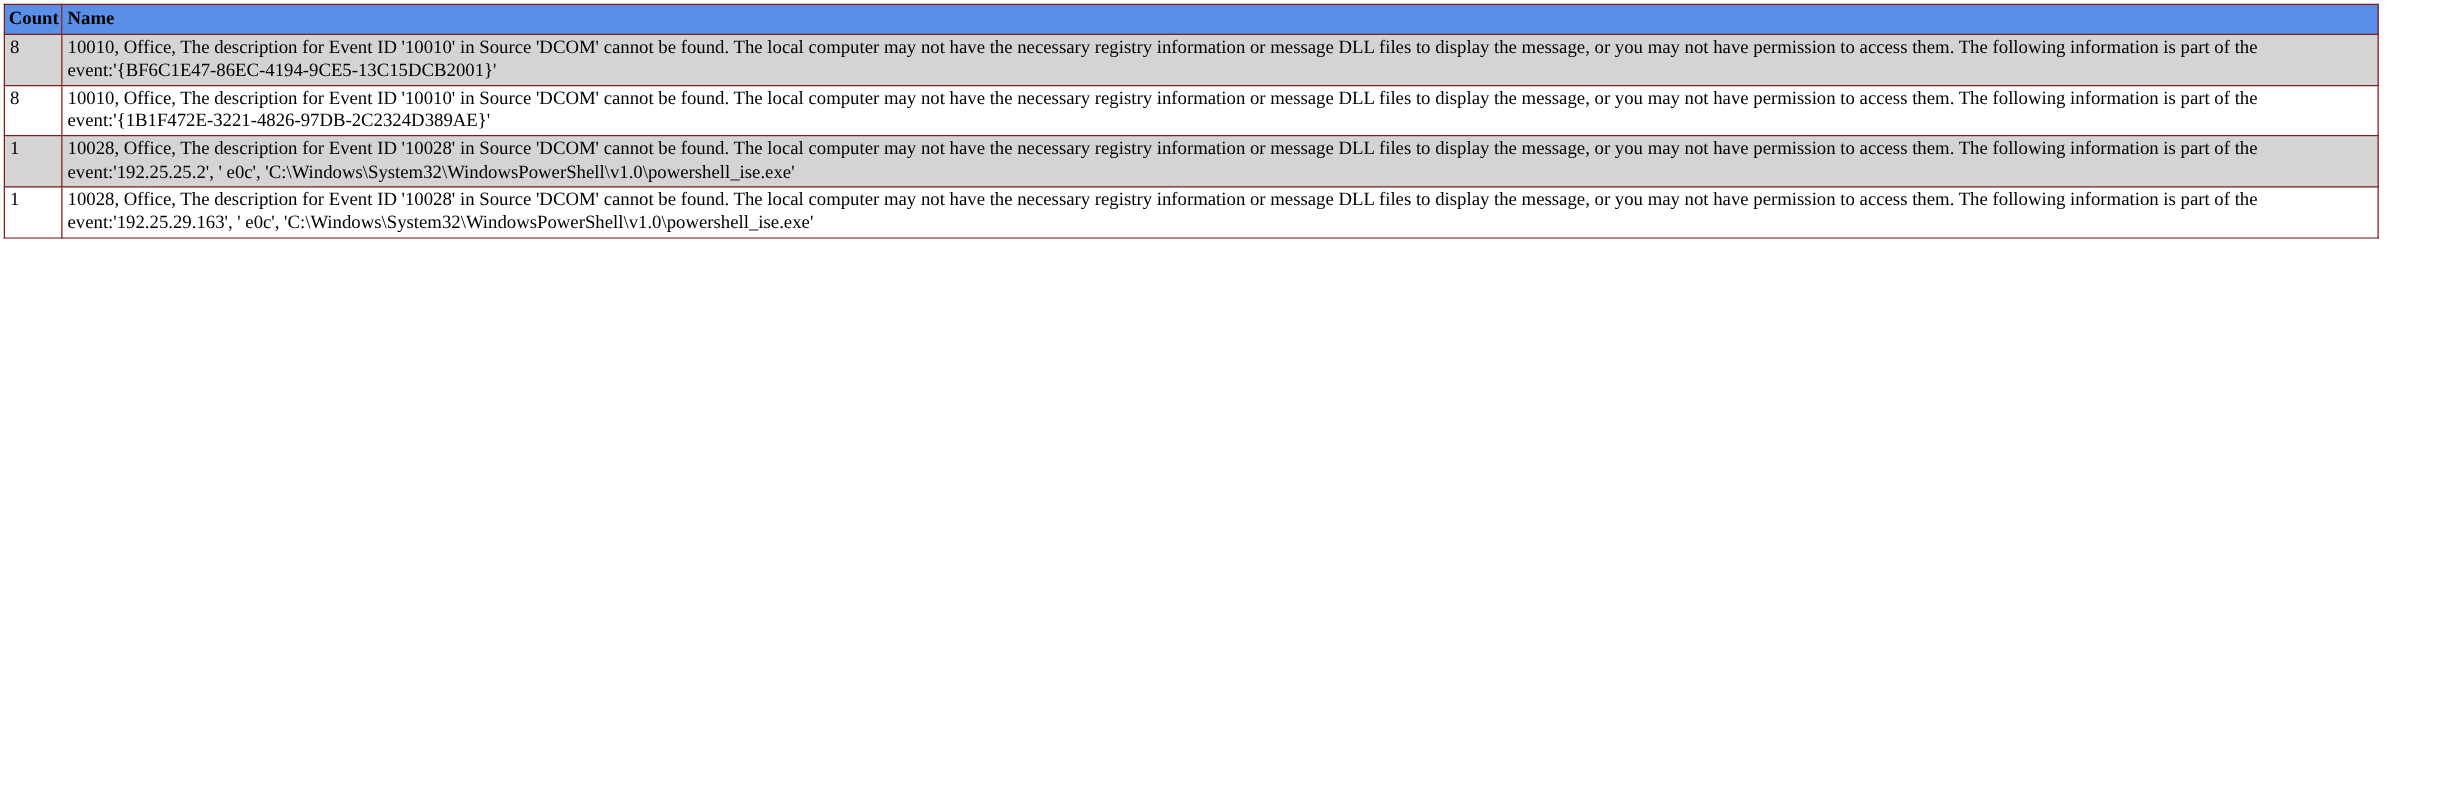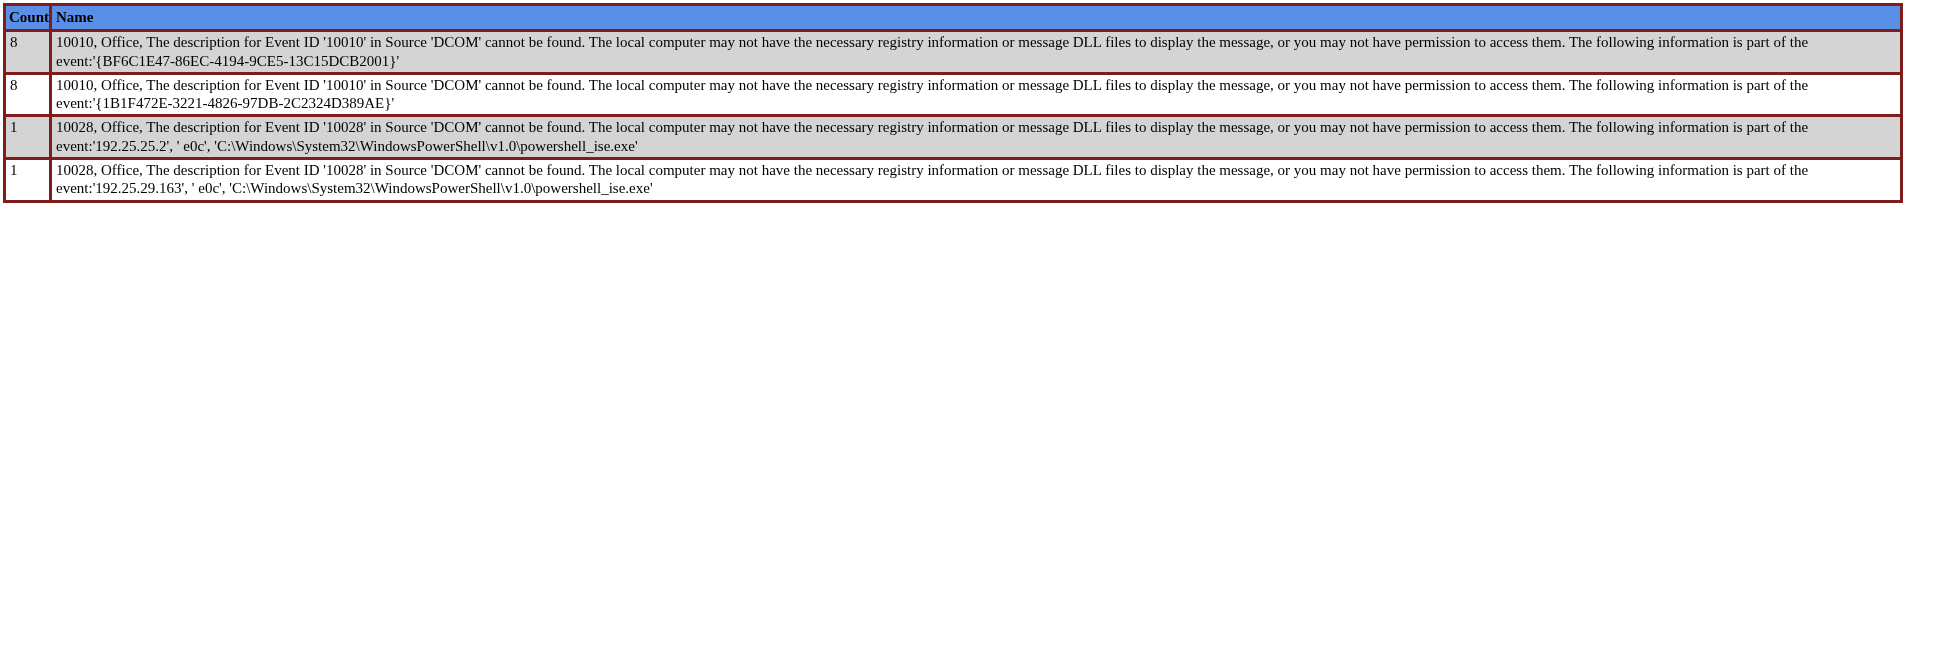--- a/index.html
+++ b/index.html
@@ -15,21 +15,21 @@
   }
   .report-table {
     border-collapse: collapse;
     border: 1px solid #000000;
     width: 1900px;
     margin: 3px 0 0 3px;
     table-layout: fixed;
   }
   .report-table th,
   .report-table td {
-    border: 3px solid #7f1d1d;
+    border: 1px solid #7f1d1d;
     vertical-align: top;
     padding: 1px 4px 2px 4px;
     line-height: 1.22;
   }
   .report-table thead th {
     background: #5a8fe8;
     font-weight: bold;
     font-size: 15px;
     text-align: left;
     padding: 2px 4px 3px 4px;

